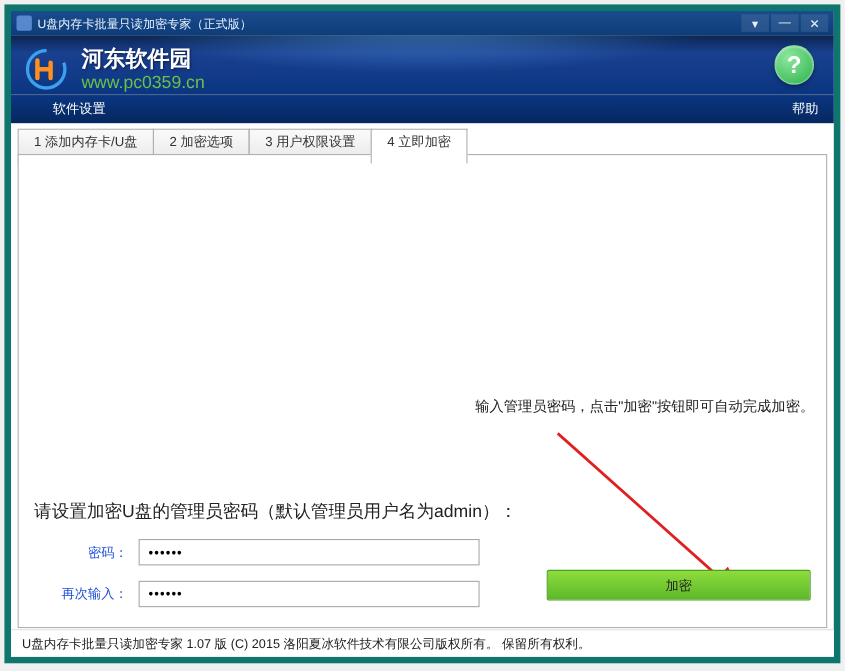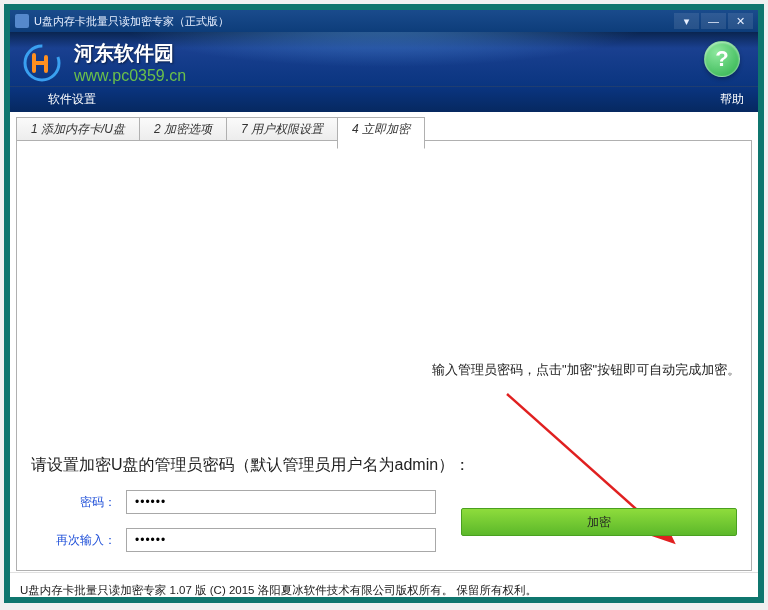--- a/index.html
+++ b/index.html
@@ -22,37 +22,37 @@
     .logo-title { color: #fff; font-size: 20px; font-weight: bold; text-shadow: 1px 1px 2px rgba(0,0,0,0.5); }
     .logo-url { color: #6bc04a; font-size: 16px; }
     .help-btn { position: absolute; right: 18px; top: 9px; width: 36px; height: 36px; border-radius: 50%; background: radial-gradient(circle at 35% 30%, #8de89e, #2bb04a); display: flex; align-items: center; justify-content: center; color: #fff; font-size: 22px; font-weight: bold; cursor: pointer; border: 1px solid rgba(255,255,255,0.3); box-shadow: inset 0 1px 2px rgba(255,255,255,0.5), 0 2px 4px rgba(0,0,0,0.3); }
     
     .menubar { height: 26px; background: linear-gradient(to bottom, #0a3580, #062860); display: flex; justify-content: space-between; align-items: center; padding: 0 14px; color: #fff; font-size: 12px; border-top: 1px solid rgba(255,255,255,0.1); }
     .menu-item { cursor: pointer; margin-left: 24px; }
     
     .content { padding: 5px 6px 0 6px; height: calc(100% - 22px - 54px - 26px - 25px); }
     
     .tabs { display: flex; height: 24px; }
-    .tab { padding: 0 14px; height: 32px; line-height: 23px; font-size: 12px; color: #333; background: linear-gradient(to bottom, #fafafa, #e8e8e8); border: 1px solid #b0b0b0; cursor: pointer; margin-right: -1px; font-style: italic; }
+    .tab { padding: 0 14px; height: 32px; line-height: 23px; font-size: 12px; color: #333; background: linear-gradient(to bottom, #fafafa, #e8e8e8); border: 1px solid #b0b0b0; cursor: pointer; margin-right: -1px; }
     .tab.active { background: #fff; border-bottom: 1px solid #fff; position: relative; z-index: 2; }
     
     .panel { border: 1px solid #b0b0b0; height: calc(100% - 24px); background: #fff; margin-top: -1px; padding: 12px 16px; position: relative; }
     
     .annotation { position: absolute; top: 220px; left: 415px; font-size: 13px; color: #222; }
     .arrow-svg { position: absolute; top: 245px; left: 460px; pointer-events: none; }
     
     .form-area { position: absolute; bottom: 14px; left: 14px; right: 14px; }
     .form-title { font-size: 16px; color: #222; margin-bottom: 14px; }
     .form-row { display: flex; align-items: center; margin-bottom: 14px; height: 24px; }
     .form-label { width: 95px; text-align: right; font-size: 12px; color: #1d4ed8; padding-right: 10px; }
     .form-input { width: 310px; height: 24px; border: 1px solid #a8a8a8; padding: 0 8px; font-size: 12px; letter-spacing: 1px; }
     
-    .encrypt-btn { position: absolute; right: 0px; bottom: 20px; width: 276px; height: 28px; background: linear-gradient(to bottom, #8edc3c, #5cb82a); border: 1px solid #4aa020; color: #222; font-size: 12px; cursor: pointer; border-radius: 2px; margin-left: 19px; }
+    .encrypt-btn { position: absolute; right: 0px; bottom: 10px; width: 240px; height: 28px; background: linear-gradient(to bottom, #8edc3c, #5cb82a); border: 1px solid #4aa020; color: #222; font-size: 12px; cursor: pointer; border-radius: 2px; margin-left: 19px; }
     
-    .statusbar { position: absolute; bottom: 0; left: 0; right: 0; height: 25px; padding: 10px 10px; font-size: 11.5px; color: #222; display: flex; align-items: flex-start; background: #fff; border-top: 1px solid #e0e0e0; }
+    .statusbar { position: absolute; bottom: 0; left: 0; right: 0; height: 25px; padding: 10px 10px; font-size: 11.5px; color: #222; display: flex; align-items: center; background: #fff; border-top: 1px solid #e0e0e0; }
   </style>
 </head>
 <body>
 
 <div class="window">
 
   <div class="titlebar">
     <div class="titlebar-icon"></div>
     <div class="titlebar-text">U盘内存卡批量只读加密专家（正式版）</div>
     <div class="titlebar-btns">
@@ -80,21 +80,21 @@
 
   <div class="menubar">
     <div class="menu-item">软件设置</div>
     <div class="menu-item">帮助</div>
   </div>
 
   <div class="content">
     <div class="tabs">
       <div class="tab">1 添加内存卡/U盘</div>
       <div class="tab">2 加密选项</div>
-      <div class="tab">7 用户权限设置</div>
+      <div class="tab">3 用户权限设置</div>
       <div class="tab active">4 立即加密</div>
     </div>
 
     <div class="panel">
 
       <div class="annotation">输入管理员密码，点击"加密"按钮即可自动完成加密。</div>
 
       <svg class="arrow-svg" width="220" height="180">
         <defs>
           <marker id="arrhead" markerWidth="12" markerHeight="10" refX="10" refY="5" orient="auto">

